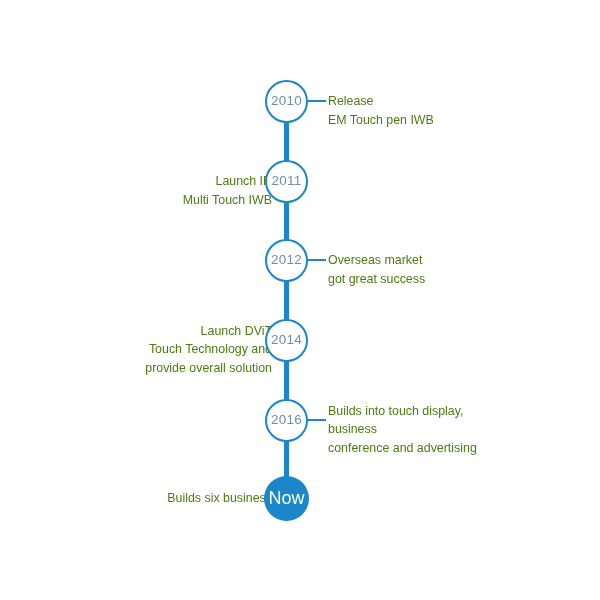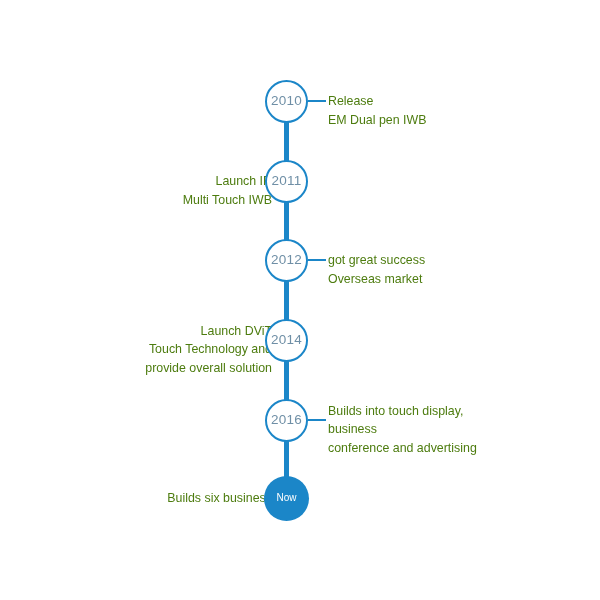--- a/index.html
+++ b/index.html
@@ -65,21 +65,21 @@
   }
   .node-now {
     width: 45px;
     height: 45px;
     left: 264px;
     top: -22.5px;
     background: #1b86c8;
     border: none;
   }
   .node-now .node-label {
-    font-size: 10px;
+    font-size: 18px;
     color: #ffffff;
     line-height: 1;
   }
 
   
   .connector {
     position: absolute;
     height: 1.6px;
     background: #1b86c8;
     top: -0.8px;
@@ -114,41 +114,41 @@
 <div id="timeline-canvas">
   <div class="spine"></div>
   <div id="milestone-host">
       <div class="milestone" style="top: 101px;">
         <div class="connector connector-right"></div>
         <div class="node node-year">
           <span class="node-label">2010</span>
         </div>
         <div class="caption caption-right" style="top: -9px;">
           <span class="line">Release</span>
-          <span class="line">EM Dual pen IWB</span>
+          <span class="line">EM Touch pen IWB</span>
         </div>
       </div>
       <div class="milestone" style="top: 181px;">
         <div class="connector connector-left"></div>
         <div class="node node-year">
           <span class="node-label">2011</span>
         </div>
         <div class="caption caption-left" style="top: -9px;">
           <span class="line">Launch IR</span>
           <span class="line">Multi Touch IWB</span>
         </div>
       </div>
       <div class="milestone" style="top: 260px;">
         <div class="connector connector-right"></div>
         <div class="node node-year">
           <span class="node-label">2012</span>
         </div>
         <div class="caption caption-right" style="top: -9px;">
+          <span class="line">Overseas market</span>
           <span class="line">got great success</span>
-          <span class="line">Overseas market</span>
         </div>
       </div>
       <div class="milestone" style="top: 340px;">
         <div class="connector connector-left"></div>
         <div class="node node-year">
           <span class="node-label">2014</span>
         </div>
         <div class="caption caption-left" style="top: -18.25px;">
           <span class="line">Launch DViT</span>
           <span class="line">Touch Technology and</span>

